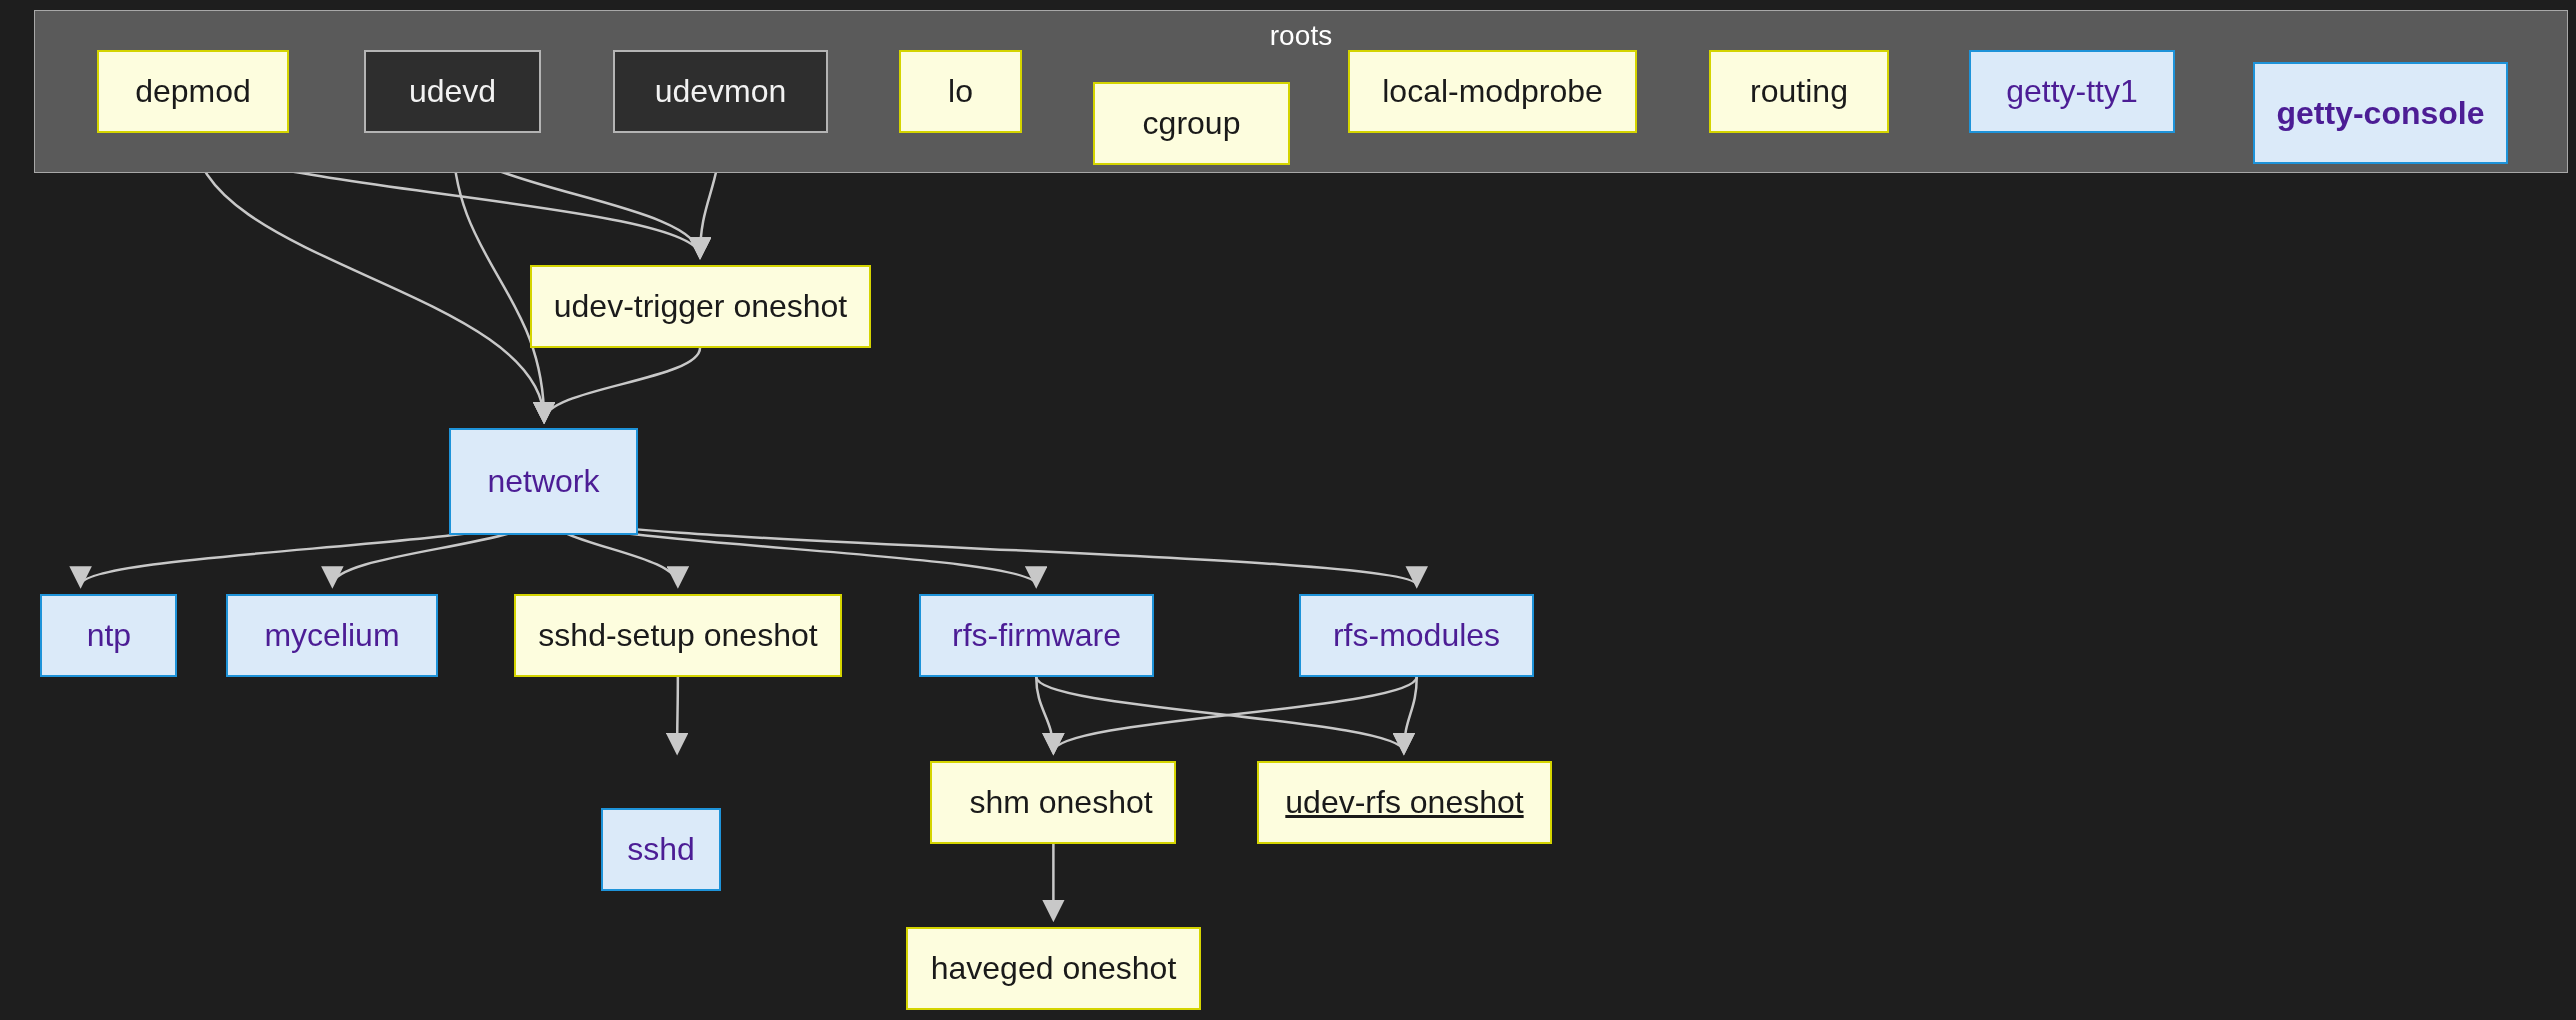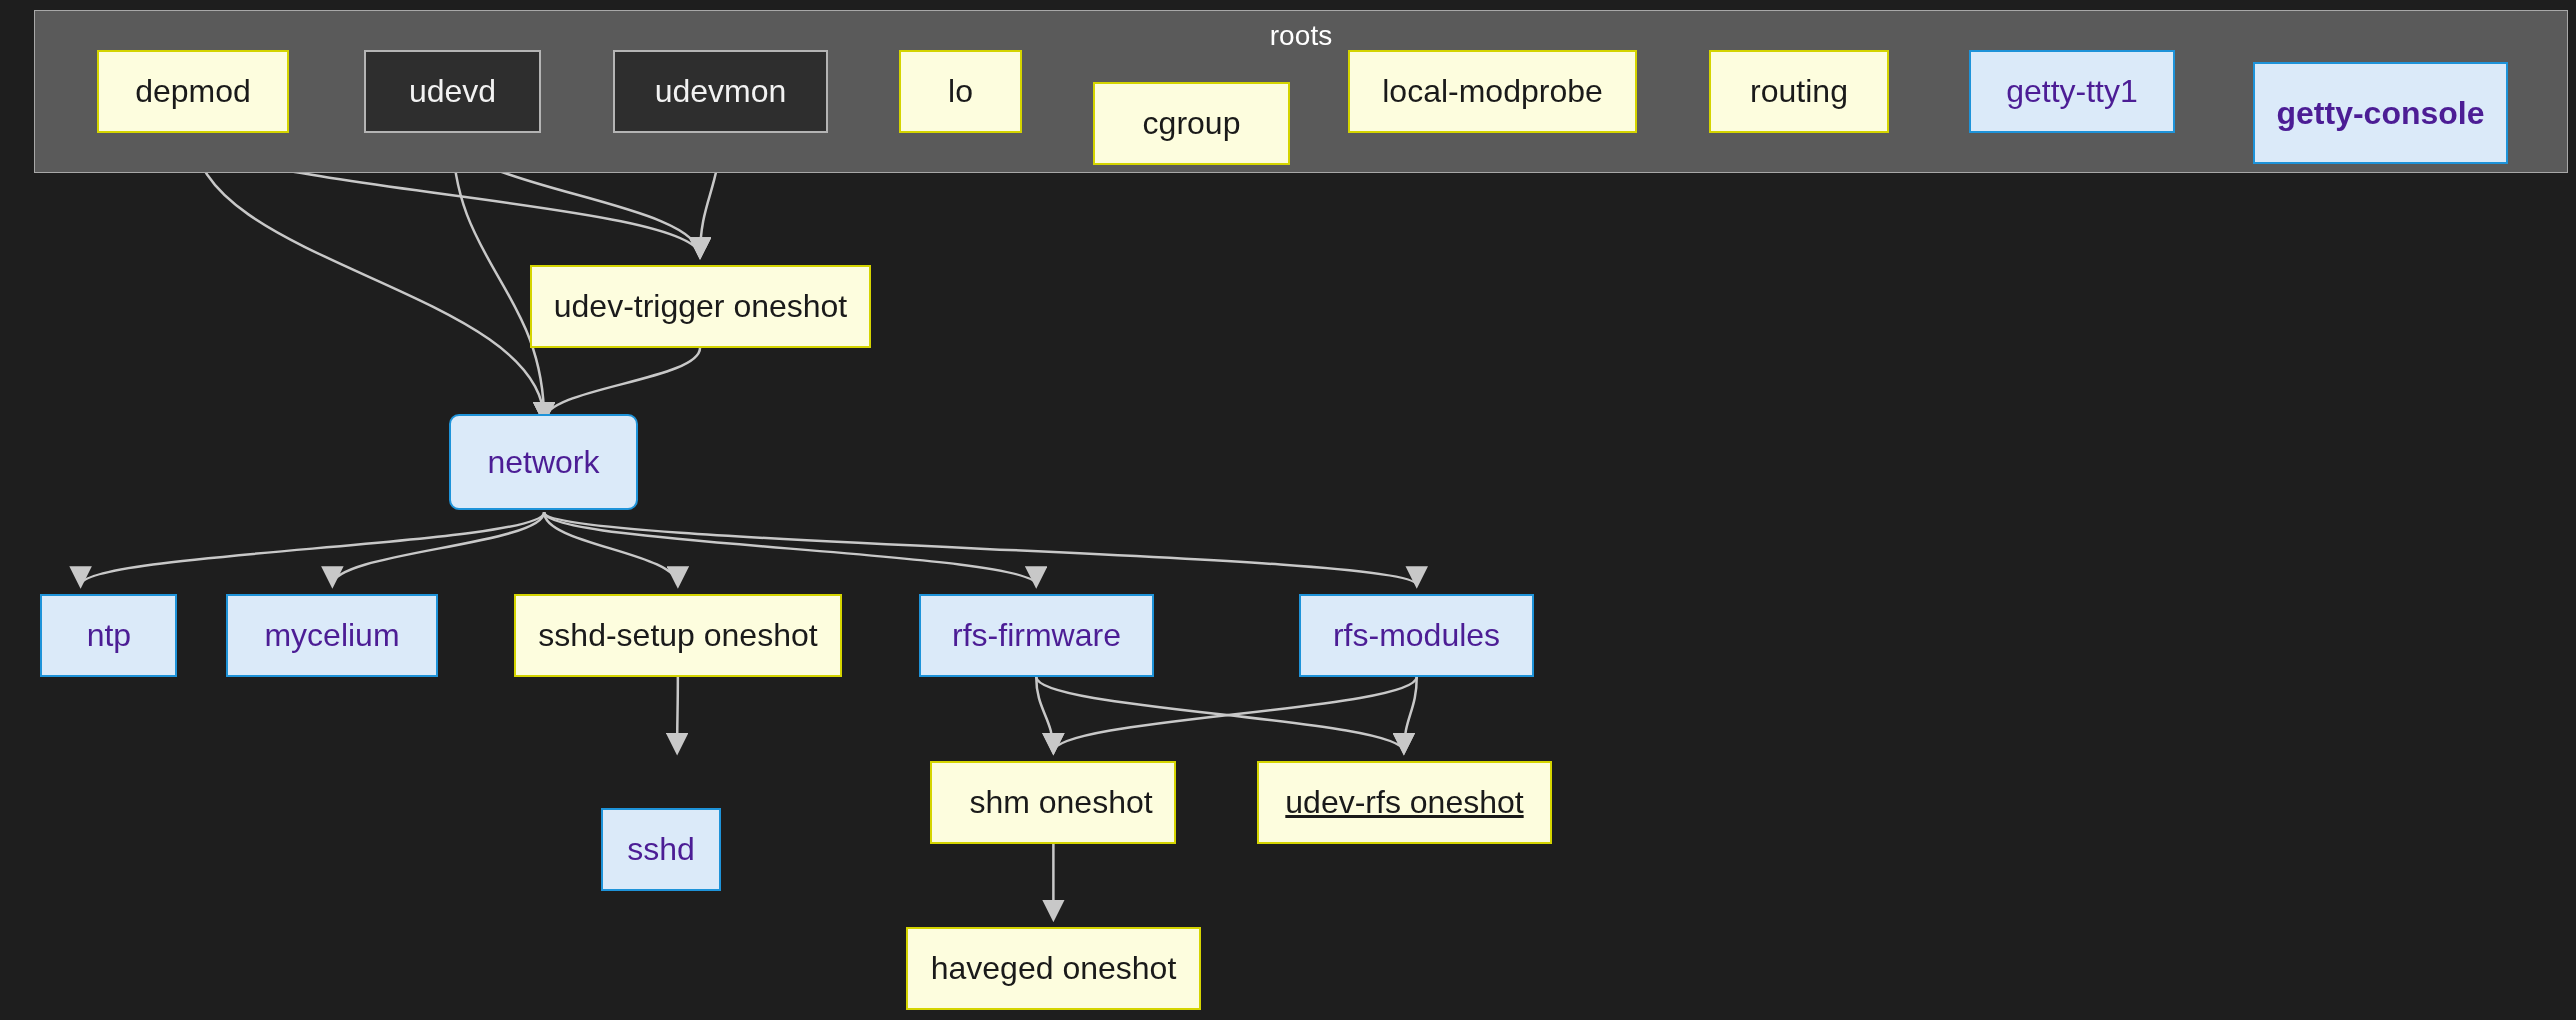--- a/index.html
+++ b/index.html
@@ -128,21 +128,21 @@
       </div>
       <div class="node blue" style="left: 1969px; top: 50px; width: 206px; height: 83px;">
         <span>getty-tty1</span>
       </div>
       <div class="node blue" style="left: 2253px; top: 62px; width: 255px; height: 102px; font-weight: bold;">
         <span>getty-console</span>
       </div>
       <div class="node yellow" style="left: 530px; top: 265px; width: 341px; height: 83px;">
         <span>udev-trigger oneshot</span>
       </div>
-      <div class="node blue" style="left: 449px; top: 414px; width: 189px; height: 96px; border-radius: 10px;">
+      <div class="node blue" style="left: 449px; top: 428px; width: 189px; height: 107px;">
         <span>network</span>
       </div>
       <div class="node blue" style="left: 11.4px; top: 594px; width: 137px; height: 83px; margin-left: 29px;">
         <span>ntp</span>
       </div>
       <div class="node blue" style="left: 226px; top: 594px; width: 212px; height: 83px;">
         <span>mycelium</span>
       </div>
       <div class="node yellow" style="left: 514px; top: 594px; width: 328px; height: 83px;">
         <span>sshd-setup oneshot</span>

